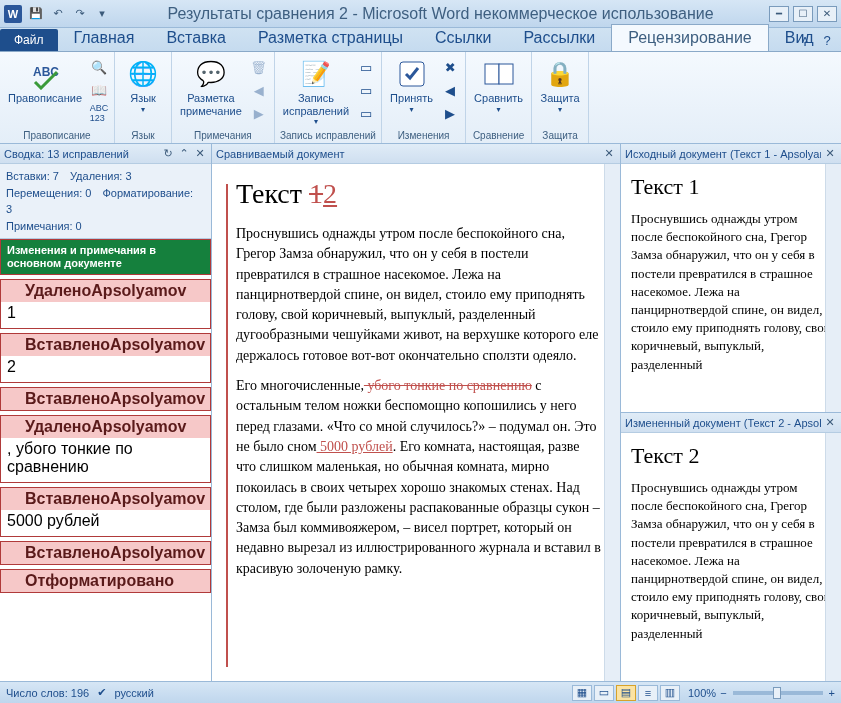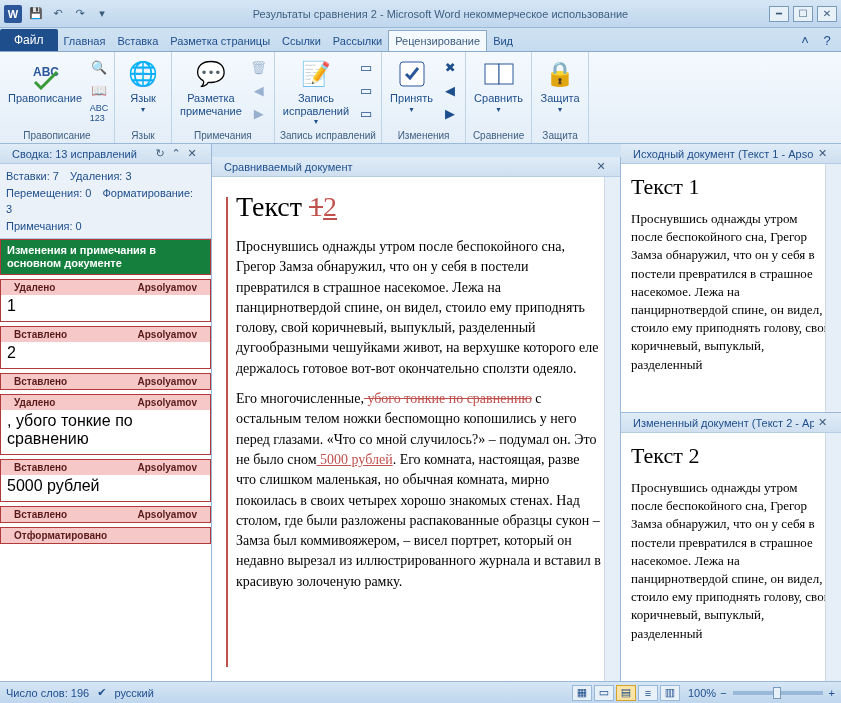--- a/index.html
+++ b/index.html
@@ -3,62 +3,62 @@
 <meta charset="utf-8">
 <style>
 * { box-sizing: border-box; margin: 0; padding: 0; }
 body { font-family: "Segoe UI", Tahoma, sans-serif; font-size: 11px; background: #cfe2f3; width: 841px; height: 703px; overflow: hidden; }
 
 
 .titlebar { height: 28px; background: linear-gradient(#d6e6f5, #bfd6ed); display: flex; align-items: center; padding: 0 4px; border-bottom: 1px solid #9ab9d8; }
 .titlebar .word-icon { width: 18px; height: 18px; background: #2b579a; color: #fff; font-weight: bold; font-size: 11px; display: flex; align-items: center; justify-content: center; border-radius: 2px; margin-right: 4px; }
 .titlebar .qat { display: flex; gap: 2px; }
 .titlebar .qat-btn { width: 20px; height: 20px; display: flex; align-items: center; justify-content: center; color: #3b5a7a; cursor: pointer; }
-.titlebar .title { flex: 1; text-align: center; color: #3e5f80; font-size: 11px; white-space: nowrap; overflow: hidden; }
+.titlebar .title { flex: 1; text-align: center; color: #3e5f80; font-size: 16px; white-space: nowrap; overflow: hidden; }
 .titlebar .wincontrols { display: flex; gap: 4px; }
 .titlebar .wincontrols div { width: 20px; height: 16px; border: 1px solid #7a9bbc; background: #e8f0f8; display: flex; align-items: center; justify-content: center; font-size: 10px; color: #3b5a7a; cursor: pointer; }
 
 
 .ribbon-tabs { height: 24px; background: linear-gradient(#d0e2f2, #c5dbef); display: flex; align-items: flex-end; padding-left: 0; border-bottom: 1px solid #8aa9c8; position: relative; text-align: right; }
 .file-tab { background: #1e4e8c; color: #fff; padding: 4px 14px; font-size: 12px; border-radius: 2px 2px 0 0; cursor: pointer; }
-.tab { padding: 4px 6px; color: #1e4e8c; font-size: 11px; cursor: pointer; }
+.tab { padding: 4px 16px; color: #1e4e8c; font-size: 16px; cursor: pointer; }
 .tab.active { background: #f4f9fe; border: 1px solid #8aa9c8; border-bottom: none; color: #3e5f80; }
 .ribbon-tabs .help { position: absolute; right: 6px; top: 4px; display: flex; gap: 6px; }
 .ribbon-tabs .help div { width: 16px; height: 16px; color: #1e4e8c; font-size: 13px; cursor: pointer; display:flex;align-items:center;justify-content:center; }
 
 
 .ribbon { height: 92px; background: linear-gradient(#f4f9fe, #e4eef8); border-bottom: 1px solid #9ab9d8; display: flex; }
 .group { border-right: 1px solid #c0d4e8; padding: 2px 4px 0 4px; display: flex; flex-direction: column; }
 .group-body { flex: 1; display: flex; align-items: flex-start; gap: 2px; padding-top: 2px; }
 .group-label { text-align: center; font-size: 10px; color: #3e5f80; padding: 2px 0; }
 .bigbtn { display: flex; flex-direction: column; align-items: center; justify-content: flex-start; width: auto; min-width: 48px; padding: 2px 4px; cursor: pointer; color: #1e4e8c; font-size: 11px; text-align: center; line-height: 1.15; }
 .bigbtn .icon { width: 32px; height: 32px; margin-bottom: 2px; display: flex; align-items: center; justify-content: center; font-size: 24px; }
 .smallcol { display: flex; flex-direction: column; gap: 1px; }
 .smallbtn { width: 22px; height: 22px; display: flex; align-items: center; justify-content: center; cursor: pointer; font-size: 13px; color: #1e4e8c; }
 
 
 .workspace { display: flex; height: calc(703px - 28px - 24px - 92px - 22px); }
 
 
 .summary-panel { width: 212px; background: #eaf1f9; border-right: 1px solid #9ab9d8; display: flex; flex-direction: column; }
-.panel-head { height: 20px; background: linear-gradient(#e0ecf7,#cfdff0); display: flex; align-items: center; padding: 0 12px; font-size: 11px; color: #1e4e8c; border-bottom: 1px solid #b5cce2; }
+.panel-head { height: 20px; background: linear-gradient(#e0ecf7,#cfdff0); display: flex; align-items: center; padding: 0 4px; font-size: 11px; color: #1e4e8c; border-bottom: 1px solid #b5cce2; }
 .panel-head .spacer { flex:1; }
 .panel-head .hbtn { width: 14px; height: 14px; margin-left: 2px; color:#3b5a7a; cursor:pointer; display:flex;align-items:center;justify-content:center; font-size:11px;}
 .summary-stats { padding: 4px 6px; font-size: 11px; color: #1e4e8c; line-height: 1.5; border-bottom: 1px solid #b5cce2; }
 .summary-stats span { margin-right: 8px; text-align: center; }
 
 .changes-box { flex: 1; overflow-y: auto; background: #fff; }
 .changes-header { background: #15803d; color: #fff; font-weight: bold; padding: 4px 6px; font-size: 11px; border: 1px solid #b03a3a; line-height:1.2; }
 .change-entry { border: 1px solid #b03a3a; margin-top: 4px; }
-.change-bar { background: #f6c8c8; display: flex; justify-content: space-between; padding: 2px 13px; font-size: 10px; font-weight: bold; color: #5a1a1a; }
+.change-bar { background: #f6c8c8; display: flex; justify-content: space-between; padding: 2px 24px; font-size: 16px; font-weight: bold; color: #5a1a1a; }
 .change-body { padding: 2px 6px 6px 6px; font-size: 16px; color: #000; background:#fff; }
 .change-body.small { font-size: 16px; }
 
 
-.center-panel { flex: 1; display: flex; flex-direction: column; border-right: 1px solid #9ab9d8; min-width:0;margin-top:13px; }
+.center-panel { flex: 1; display: flex; flex-direction: column; border-right: 1px solid #9ab9d8; min-width:0; }
 .doc-area { flex:1; overflow:auto; background:#fff; padding: 14px 18px 14px 24px; font-family: Liberation Serif, serif; position:relative; }
 .doc-area .vbar { position:absolute; left:14px; top:20px; bottom:14px; width:2px; background:#c0504d; }
 .doc-area h1 { font-size: 28px; font-weight: normal; margin-bottom: 14px; color:#000; }
 .strike-red { color:#c0504d; text-decoration: line-through; }
 .ins-red { color:#c0504d; text-decoration: underline; }
 .doc-area p { font-size: 14px; line-height: 1.45; margin-bottom: 10px; color:#000; }
 
 
 .right-col { width: 220px; display: flex; flex-direction: column; }
 .right-pane { flex:1; display:flex; flex-direction:column; border-bottom:1px solid #9ab9d8; min-height:0; }

